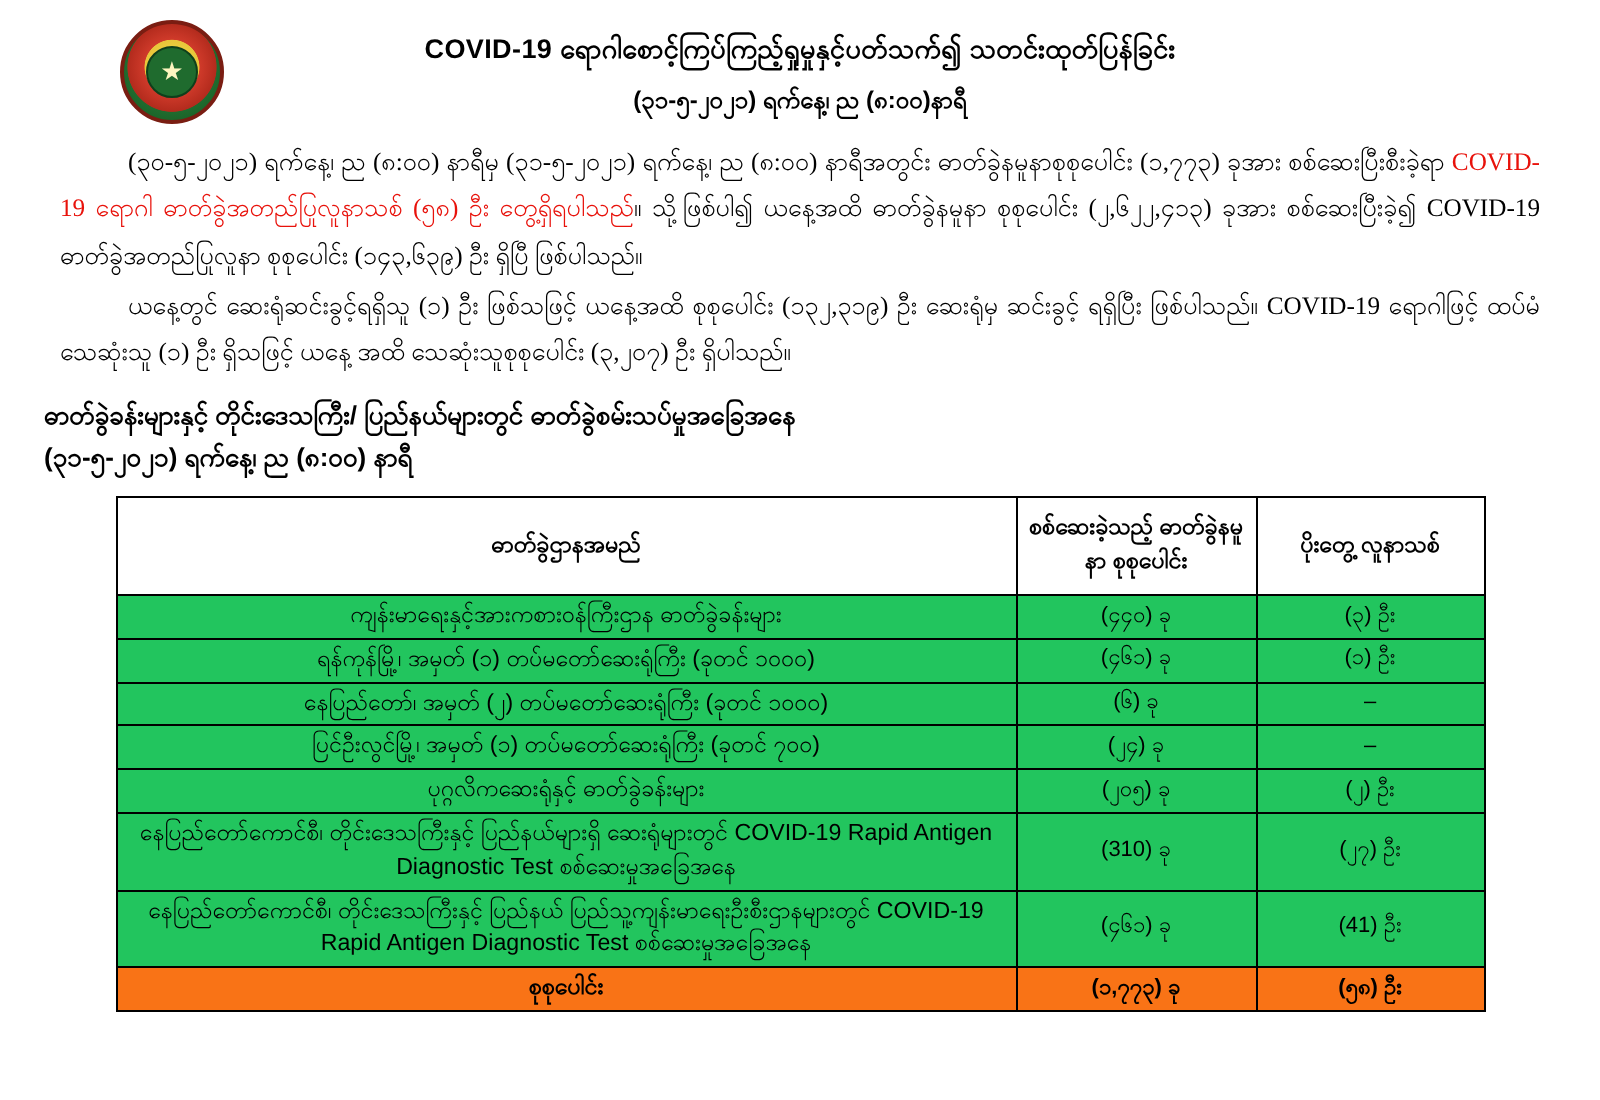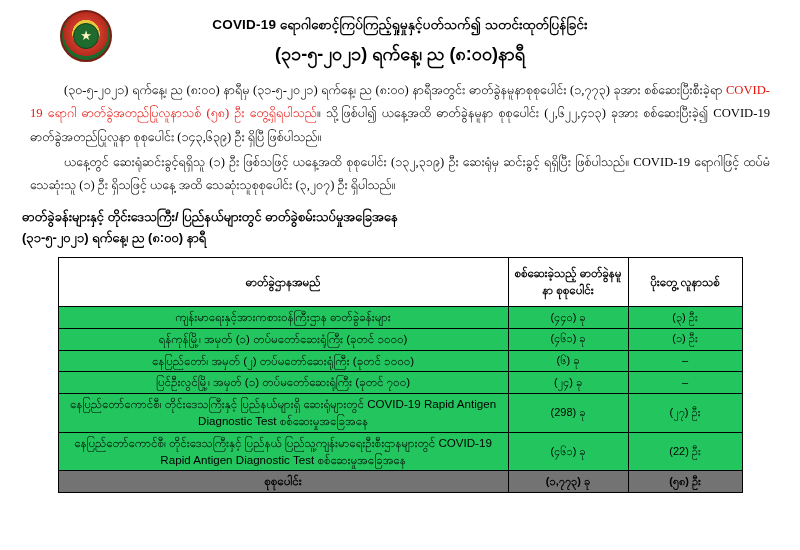--- a/index.html
+++ b/index.html
@@ -58,21 +58,21 @@
     text-align: center;
     margin: 0 0 4px 0;
   }
   .header .line1 {
     font-size: 13.5px;
     font-weight: bold;
     letter-spacing: 0.2px;
     padding-top: 8px;
   }
   .header .line2 {
-    font-size: 18px;
+    font-size: 12px;
     font-weight: bold;
     padding-top: 6px;
   }
 
   .body-text {
     font-size: 12.6px;
     line-height: 1.85;
     text-align: justify;
     padding: 6px 8px 0 8px;
     font-family: Liberation Serif, serif;
@@ -111,21 +111,21 @@
     height: 44px;
   }
   col.c1 { width: 450px; }
   col.c2 { width: 120px; }
   col.c3 { width: 114px; }
 
   tr.green td {
     background: #22c55e;
   }
   tr.total td {
-    background: #737373;
+    background: #f97316;
     font-weight: bold;
   }
   td.name {
     text-align: center;
   }
   td.num {
     font-size: 11px;
   }
 </style>
 </head>
@@ -185,28 +185,33 @@
         <td class="name">နေပြည်တော်၊ အမှတ် (၂) တပ်မတော်ဆေးရုံကြီး (ခုတင် ၁၀၀၀)</td>
         <td class="num">(၆) ခု</td>
         <td class="num">–</td>
       </tr>
       <tr class="green">
         <td class="name">ပြင်ဦးလွင်မြို့၊ အမှတ် (၁) တပ်မတော်ဆေးရုံကြီး (ခုတင် ၇၀၀)</td>
         <td class="num">(၂၄) ခု</td>
         <td class="num">–</td>
       </tr>
       <tr class="green">
+        <td class="name">ပုဂ္ဂလိကဆေးရုံနှင့် ဓာတ်ခွဲခန်းများ</td>
+        <td class="num">(၂၀၅) ခု</td>
+        <td class="num">(၂) ဦး</td>
+      </tr>
+      <tr class="green">
         <td class="name">နေပြည်တော်ကောင်စီ၊ တိုင်းဒေသကြီးနှင့် ပြည်နယ်များရှိ ဆေးရုံများတွင် COVID-19 Rapid Antigen Diagnostic Test စစ်ဆေးမှုအခြေအနေ</td>
-        <td class="num">(298) ခု</td>
+        <td class="num">(310) ခု</td>
         <td class="num">(၂၇) ဦး</td>
       </tr>
       <tr class="green">
         <td class="name">နေပြည်တော်ကောင်စီ၊ တိုင်းဒေသကြီးနှင့် ပြည်နယ် ပြည်သူ့ကျန်းမာရေးဦးစီးဌာနများတွင် COVID-19 Rapid Antigen Diagnostic Test စစ်ဆေးမှုအခြေအနေ</td>
         <td class="num">(၄၆၁) ခု</td>
-        <td class="num">(22) ဦး</td>
+        <td class="num">(41) ဦး</td>
       </tr>
       <tr class="total">
         <td class="name">စုစုပေါင်း</td>
         <td class="num">(၁,၇၇၃) ခု</td>
         <td class="num">(၅၈) ဦး</td>
       </tr>
     </tbody>
   </table>
 
 </div>

